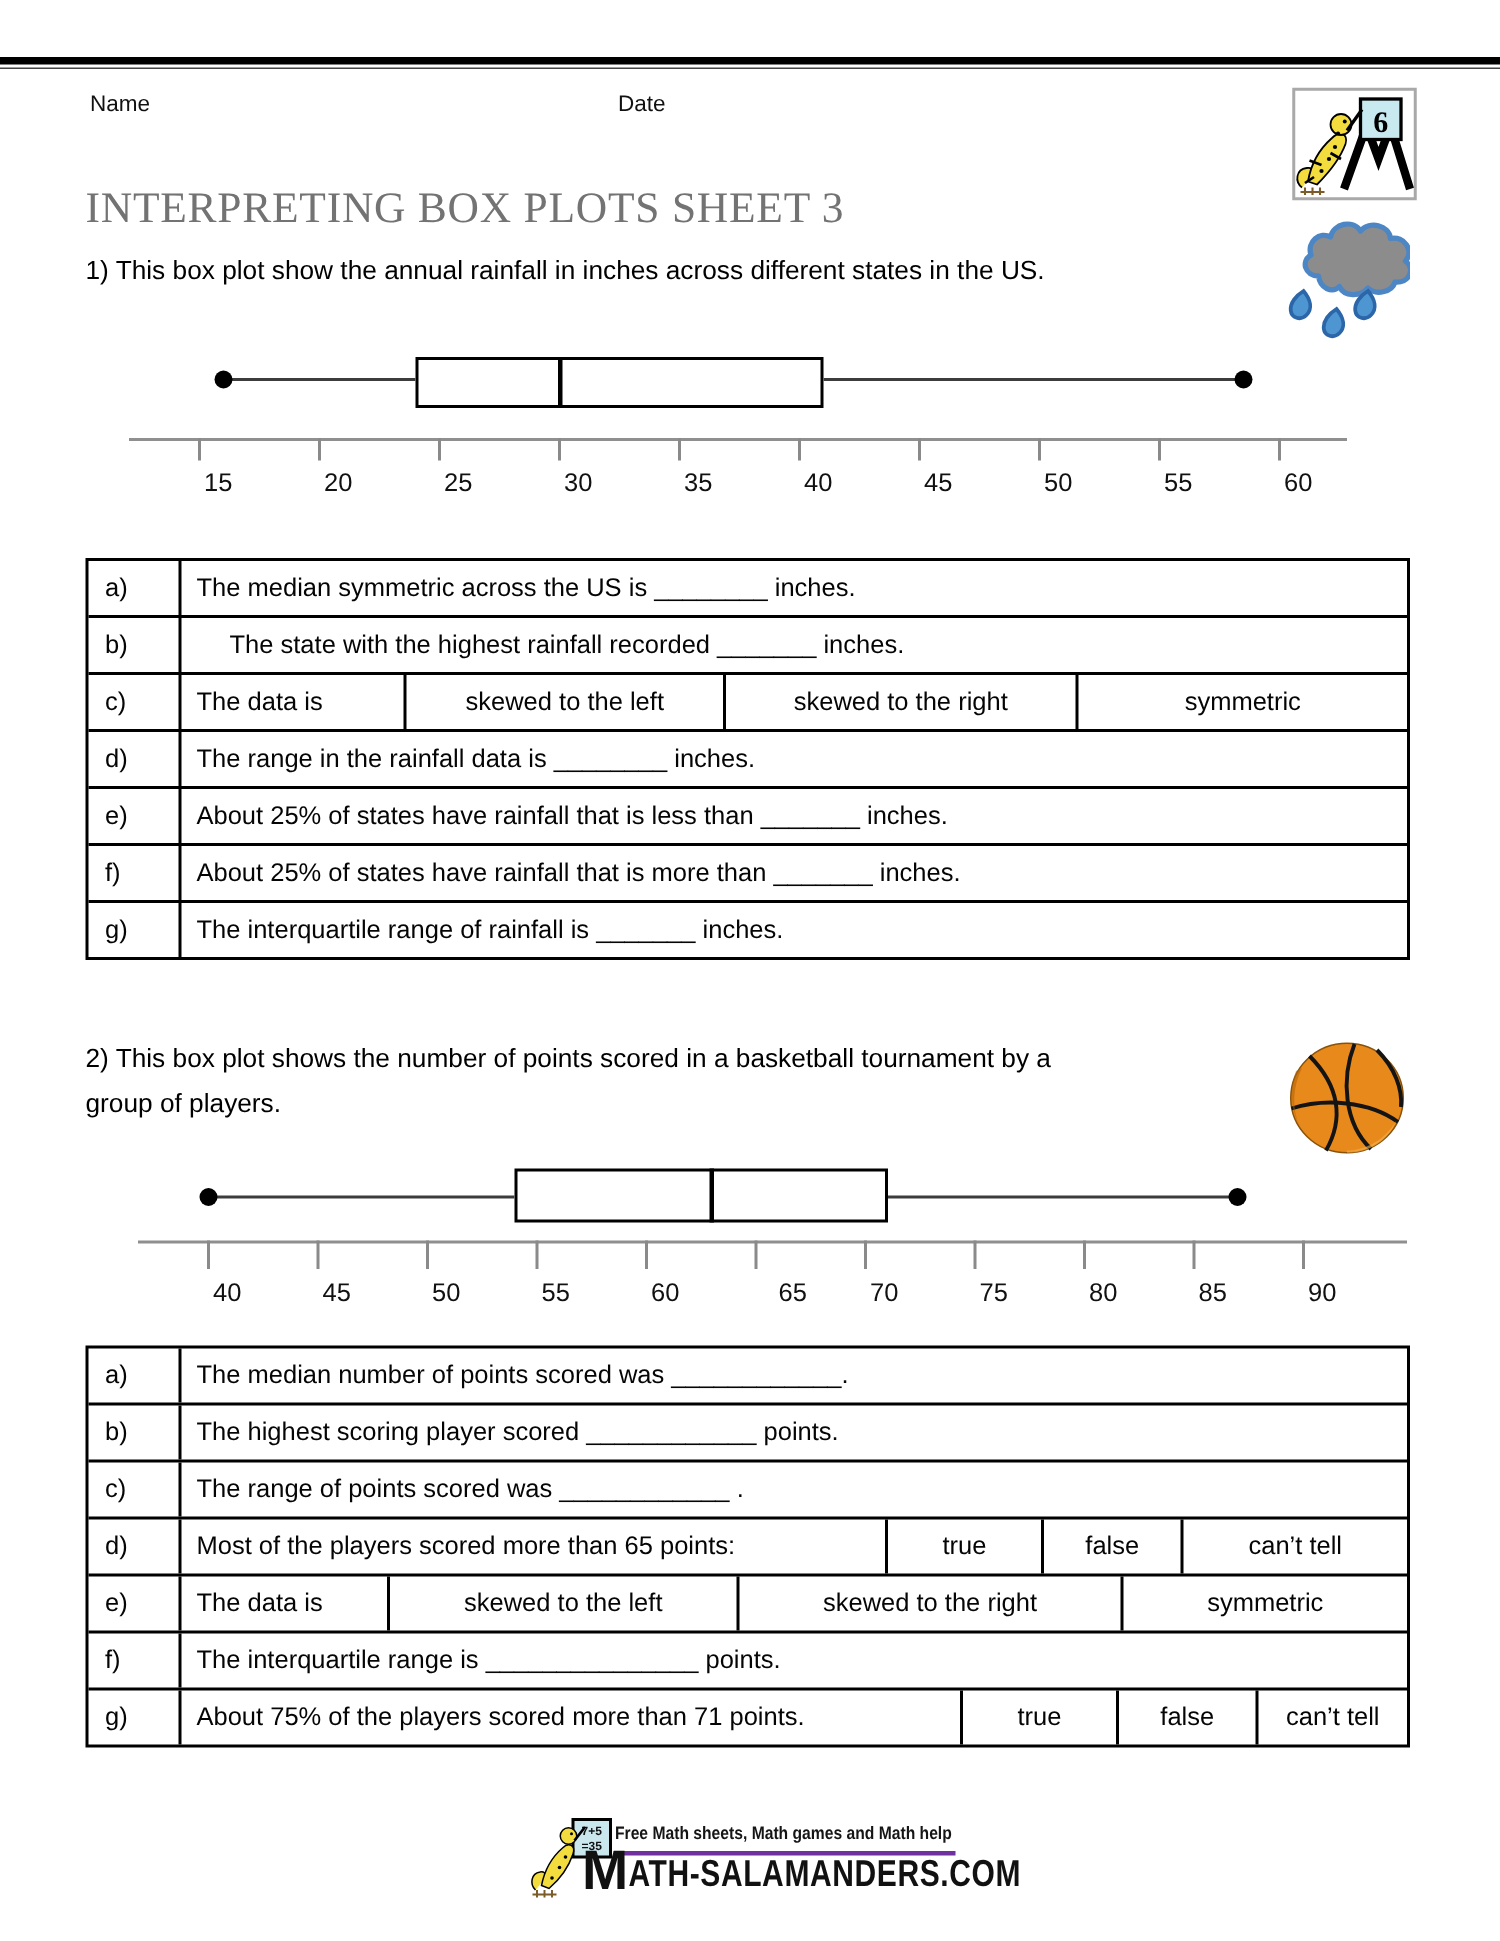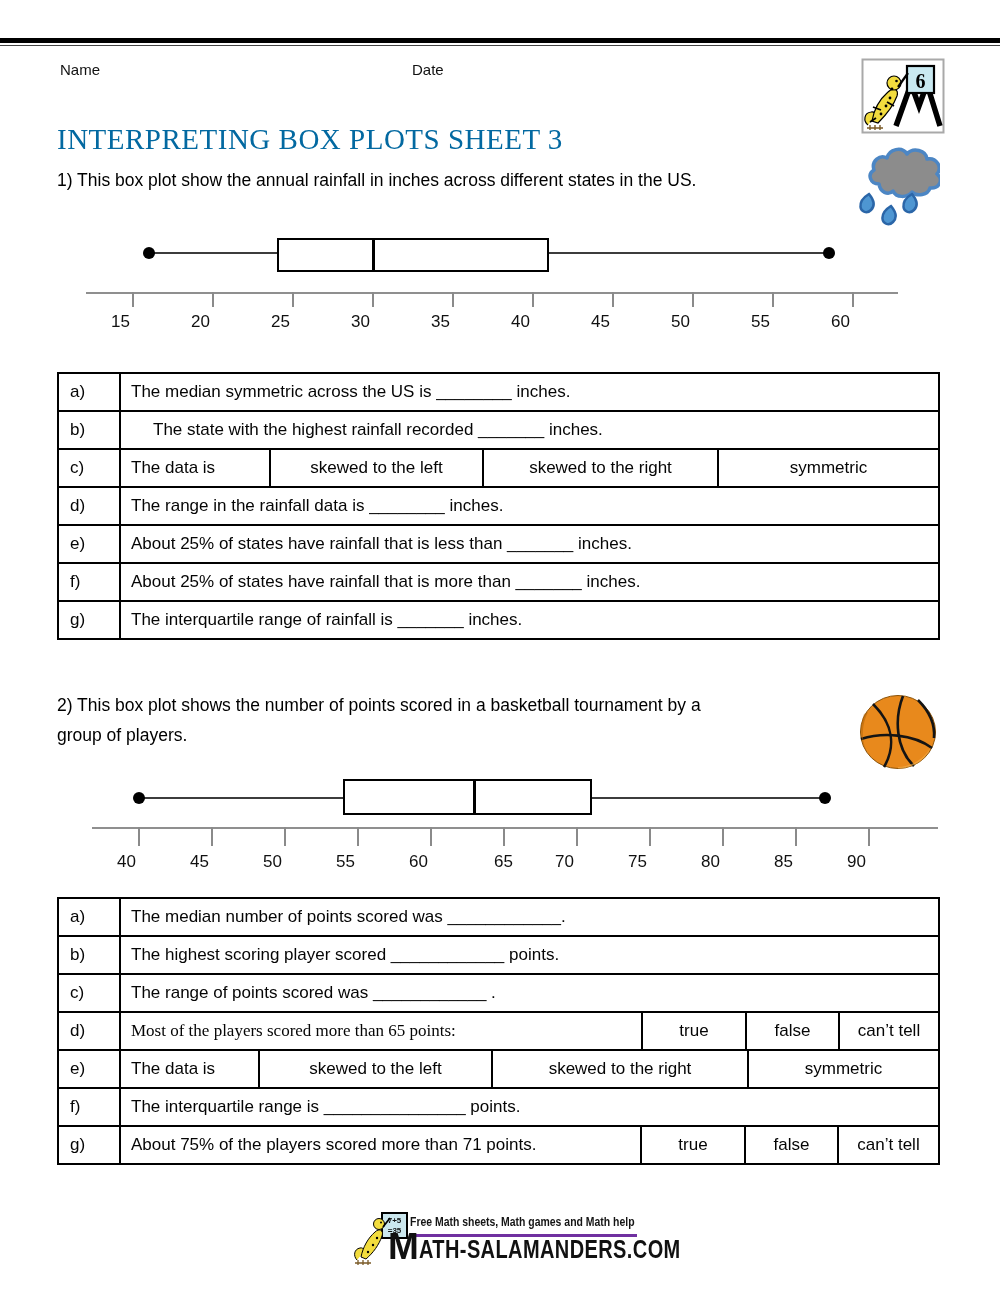--- a/index.html
+++ b/index.html
@@ -27,21 +27,21 @@
   #q2{top:690px;width:860px;}
   
   .cloud-icon{position:absolute;left:858px;top:146px;}
   .ball-icon{position:absolute;left:858px;top:694px;}
   
   .boxplot{position:absolute;left:0;width:1000px;}
   #plot1{top:232px;height:112px;}
   #plot2{top:773px;height:100px;}
   .bp-axis{position:absolute;height:2px;background:#8f8f8f;}
   .bp-tick{position:absolute;width:2px;background:#8a8a8a;}
-  .bp-ticklabel{position:absolute;width:44px;text-align:left;font-size:17px;color:#111;}
+  .bp-ticklabel{position:absolute;width:44px;text-align:right;font-size:17px;color:#111;}
   .bp-whisker{position:absolute;height:2px;background:#3c3c3c;}
   .bp-dot{position:absolute;width:12px;height:12px;border-radius:50%;background:#000;}
   .bp-box{position:absolute;border:2px solid #000;background:#fff;box-sizing:border-box;}
   .bp-median{position:absolute;width:3px;background:#000;}
   
   .ws-table{position:absolute;border:2px solid #000;background:#fff;box-sizing:border-box;}
   .ws-row{display:flex;height:36px;}
   .ws-row + .ws-row{border-top:2px solid #000;}
   .ws-cell{display:flex;align-items:center;font-size:17px;box-sizing:border-box;color:#050505;}
   .ws-cell + .ws-cell{border-left:2px solid #000;}
@@ -90,21 +90,21 @@
         <path d="M20,52 L12,49 M26,44 L33,48 M15,60 L9,64" stroke="#000" stroke-width="1.8"></path>
         <circle cx="20" cy="56" r="1.4" fill="#000"></circle>
           <circle cx="25" cy="48" r="1.4" fill="#000"></circle>
         <circle cx="29" cy="40" r="1.4" fill="#000"></circle>
           <circle cx="31" cy="31" r="1.4" fill="#000"></circle>
         <path d="M6,70 h16 M9,67 v5 M14,67 v5 M19,67 v5" stroke="#7B5B28" stroke-width="1.4" fill="none"></path>
       </g>
     </svg>
   </div>
 
-  <h1 class="ws-title" style="color: #0369a1;">INTERPRETING BOX PLOTS SHEET 3</h1>
+  <h1 class="ws-title" style="color: #737373;">INTERPRETING BOX PLOTS SHEET 3</h1>
 
   <div class="q-text" id="q1">
     <div>1) This box plot show the annual rainfall in inches across different states in the US.</div>
   </div>
 
   <div class="cloud-icon">
     <svg width="82" height="80" viewBox="0 0 82 80">
       <path d="M21,38 C12,38 9,28 16,24 C13,15 22,8 29,12 C31,3 44,0 49,8 C55,1 68,4 69,13 C78,11 85,21 79,28 C86,34 81,43 72,42 C70,49 59,51 54,46 C49,52 38,52 35,45 C30,50 22,46 21,38 Z" fill="#8C8C8C" stroke="#4C86C4" stroke-width="3.5" stroke-linejoin="round"></path>
       <g fill="#4E96D2" stroke="#2B66A8" stroke-width="2.5">
         <path d="M9,48 C14,54 15,60 11,64 C7,68 1,66 0.5,61 C0,56 4,51 9,48 Z" transform="translate(2,0)"></path>
@@ -235,21 +235,21 @@
       <div class="ws-row" style="height: 36px;">
         <div class="ws-cell ws-label" style="width: 60px;">b)</div>
         <div class="ws-cell ws-stmt" style="flex: 1 1 0%;">The highest scoring player scored ____________ points.</div>
       </div>
       <div class="ws-row" style="height: 36px;">
         <div class="ws-cell ws-label" style="width: 60px;">c)</div>
         <div class="ws-cell ws-stmt" style="flex: 1 1 0%;">The range of points scored was ____________ .</div>
       </div>
       <div class="ws-row" style="height: 36px;">
         <div class="ws-cell ws-label" style="width: 60px;">d)</div>
-        <div class="ws-cell ws-stmt" style="width: 522px; font-family: Liberation Serif, serif;">Most of the players scored more than 65 points:</div>
+        <div class="ws-cell ws-stmt" style="width: 471px;">Most of the players scored more than 65 points:</div>
         <div class="ws-cell ws-opt" style="width: 104px;">true</div>
         <div class="ws-cell ws-opt" style="width: 93px;">false</div>
         <div class="ws-cell ws-opt" style="flex: 1 1 0%;">can’t tell</div>
       </div>
       <div class="ws-row" style="height: 36px;">
         <div class="ws-cell ws-label" style="width: 60px;">e)</div>
         <div class="ws-cell ws-stmt" style="width: 139px;">The data is</div>
         <div class="ws-cell ws-opt" style="width: 233px;">skewed to the left</div>
         <div class="ws-cell ws-opt" style="width: 256px;">skewed to the right</div>
         <div class="ws-cell ws-opt" style="flex: 1 1 0%;">symmetric</div>

